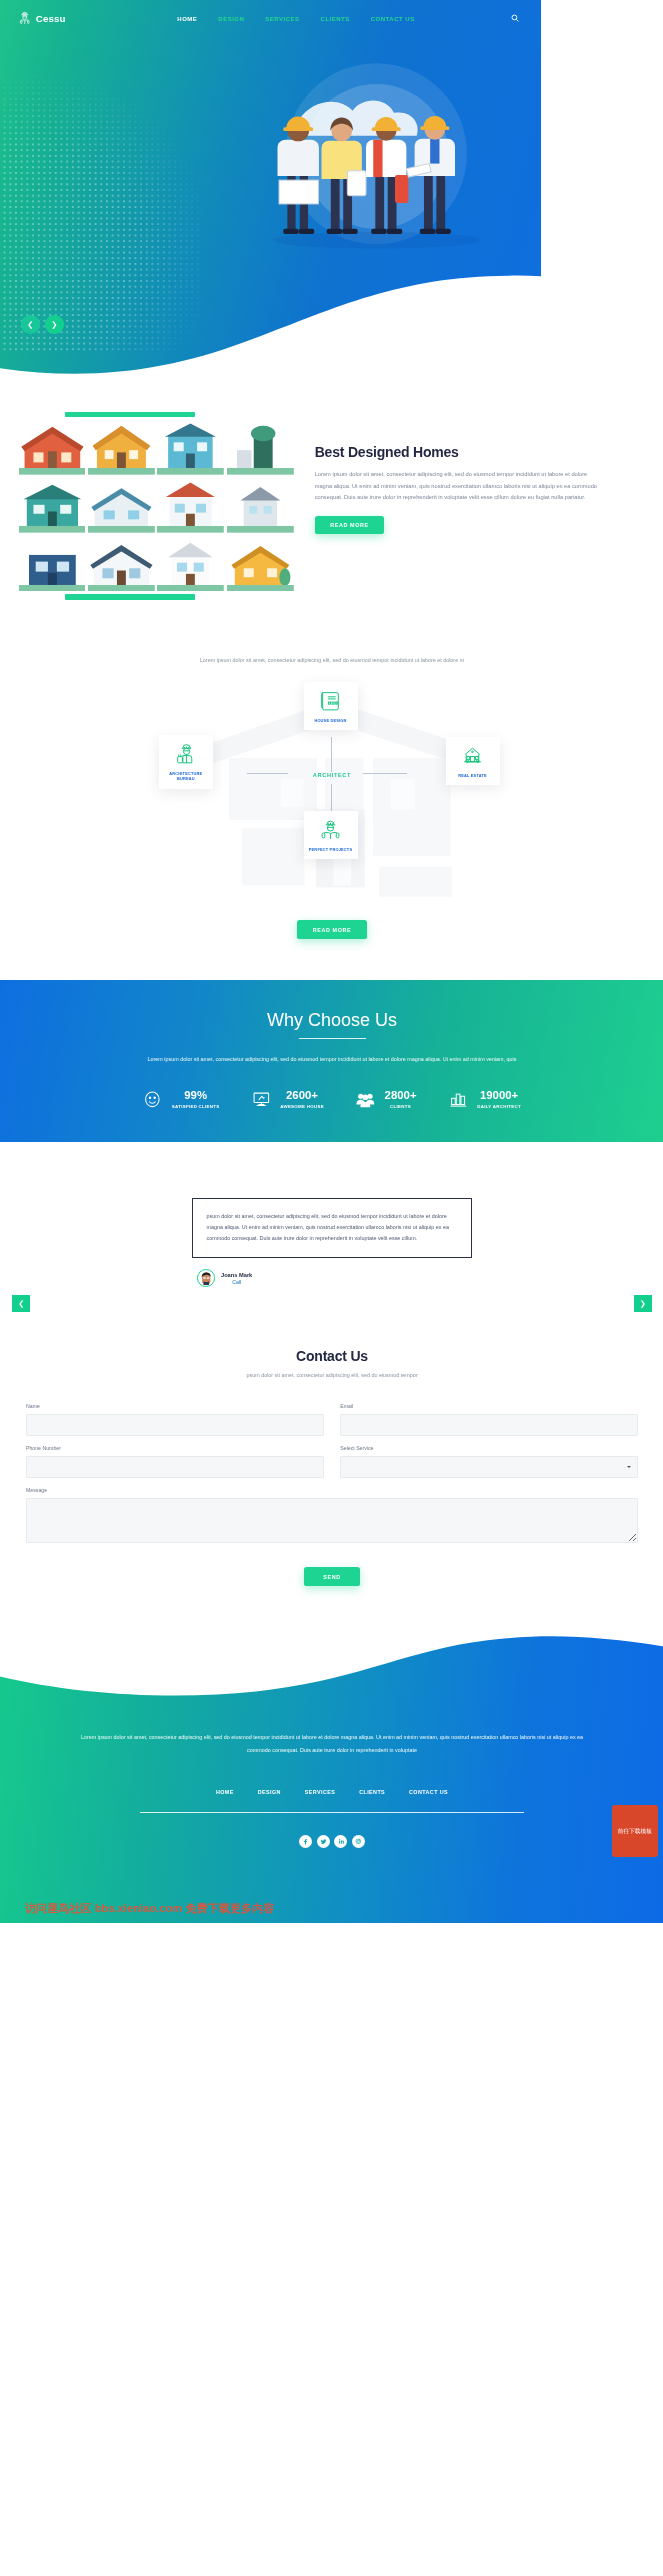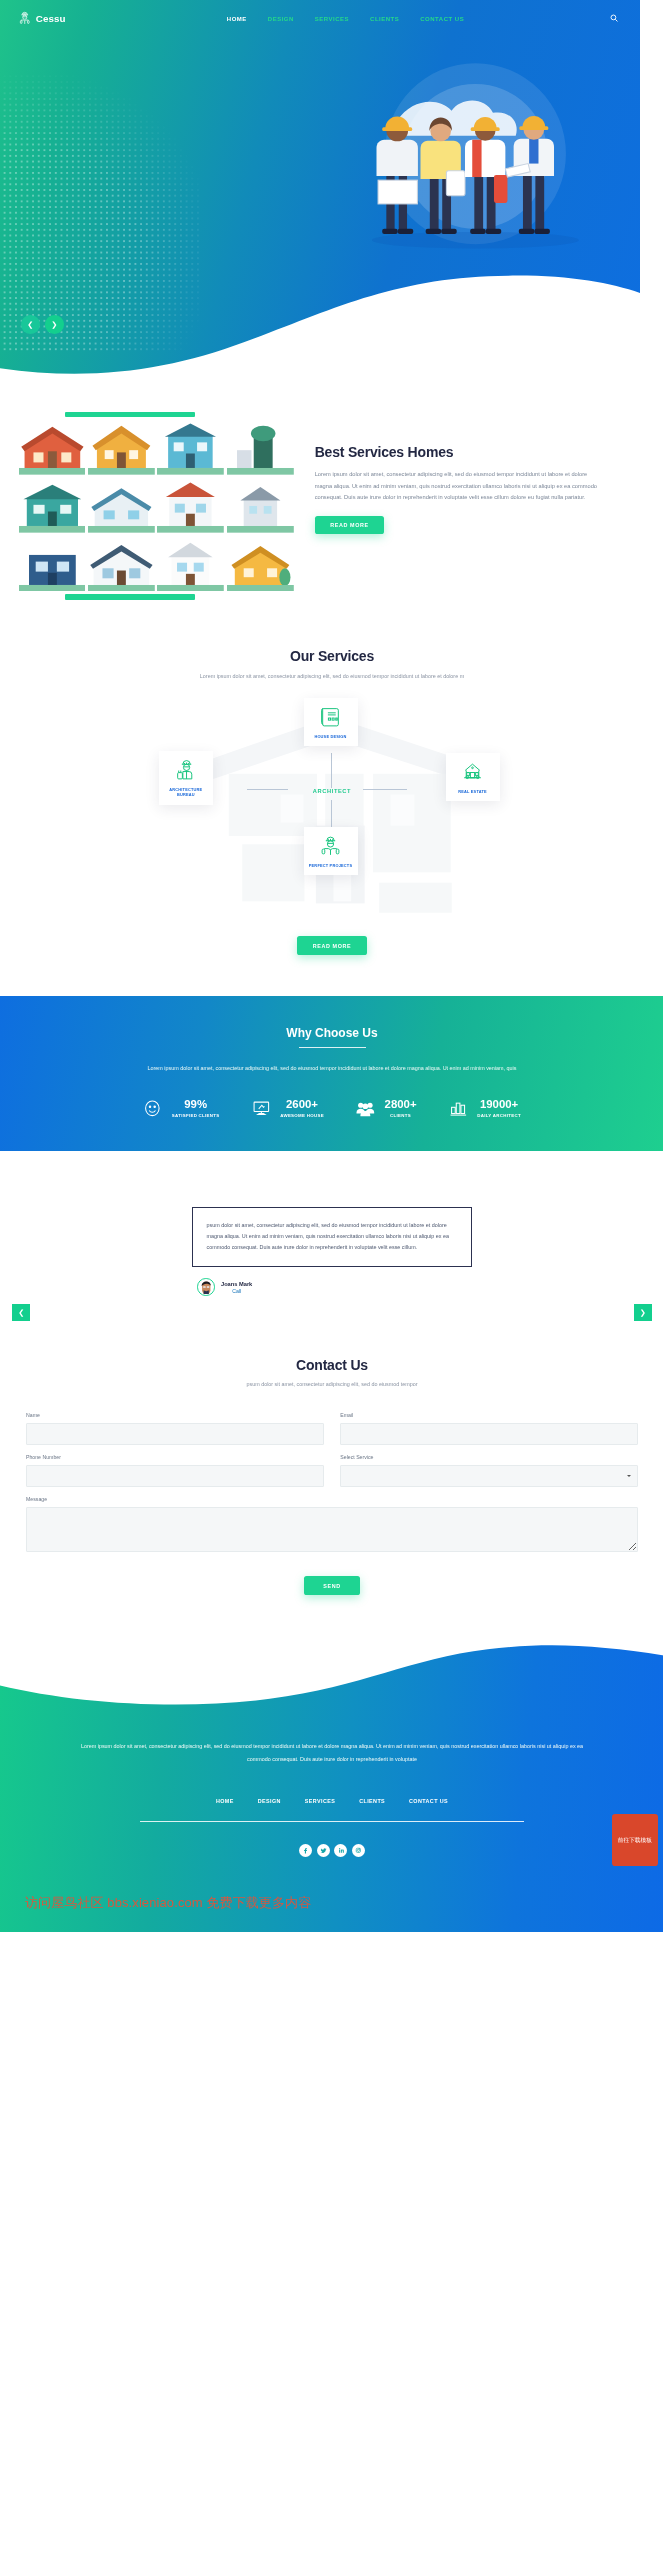--- a/index.html
+++ b/index.html
@@ -8,21 +8,21 @@
     font-family:"Liberation Sans", sans-serif;
     background:#ffffff;
     color:#232843;
     overflow-x:hidden;
   }
   .wrap { position:relative; width:664px; }
 
   
   .hero {
     position:relative;
-    width:640px;
+    width:541px;
     height:386px;
     background:linear-gradient(105deg,#1fc38a 0%,#16b192 12%,#118bb9 40%,#0f72cf 62%,#0e6ee0 100%);
     overflow:hidden;
   }
   .hero-dots {
     position:absolute; left:-21px; top:62px; width:223px; height:290px;
     background-image:radial-gradient(rgba(255,255,255,.40) 0.7px, transparent 0.8px);
     background-size:5.7px 5.7px;
     -webkit-mask-image:radial-gradient(circle at 25% 65%, #000 0%, #000 40%, transparent 72%);
     mask-image:radial-gradient(circle at 25% 65%, #000 0%, #000 40%, transparent 72%);
@@ -142,21 +142,21 @@
     position:absolute; left:50%; top:92px; transform:translateX(-50%);
     font-size:5.7px; font-weight:bold; color:#1ec98d; letter-spacing:0.6px;
   }
   .svc-line { position:absolute; background:#b9c6d6; }
 
   
   .why {
     background:linear-gradient(100deg,#0e6ee0 0%,#1287c8 30%,#16b197 65%,#1ecf8f 100%);
     padding:30px 0 33px; text-align:center; color:#fff;
   }
-  .why-title { font-size:12px; font-weight:bold; }
+  .why-title { font-size:18px; font-weight:normal; }
   .why-rule { width:67px; height:0.8px; background:#fff; margin:7.3px auto 0; opacity:.85; }
   .why-sub {
     font-size:5.4px; line-height:2.3; margin:14.5px auto 0; width:446px; color:#eefaf6;
   }
   .stats { display:flex; justify-content:center; gap:32px; margin-top:24px; }
   .stat { display:flex; align-items:center; gap:10px; }
   .stat-num { font-size:11.4px; font-weight:bold; line-height:1; }
   .stat-lbl { font-size:4.4px; font-weight:bold; letter-spacing:0.3px; margin-top:2.6px; }
 
   
@@ -242,22 +242,22 @@
   }
   .footer-rule {
     width:384px; height:0.5px; background:rgba(255,255,255,.85); margin:17.6px auto 0;
   }
   .socials { display:flex; justify-content:center; gap:4.7px; margin-top:22px; }
   .soc {
     width:13px; height:13px; border-radius:50%; background:#fff;
     display:flex; align-items:center; justify-content:center; cursor:pointer;
   }
   .watermark {
-    position:absolute; left:25px; bottom:20px; z-index:6;
-    font-size:13px; font-weight:normal; color:#e0543a; letter-spacing:0.1px;
+    position:absolute; left:25px; bottom:7px; z-index:6;
+    font-size:11px; font-weight:bold; color:#e0543a; letter-spacing:0.1px;
     opacity:.95; white-space:nowrap;
   }
   .dl-badge {
     position:absolute; right:6.2px; bottom:66px; z-index:7;
     background:#d9472b; color:#fff; width:46px; height:52px;
     border-radius:3.1px; display:flex; align-items:center; justify-content:center;
     font-size:5.7px; text-align:center; cursor:pointer; line-height:1.5;
   }
 </style>
 </head>
@@ -473,28 +473,27 @@
             <path d="M8 52 60 18l52 34-5 7-47-29-47 29z" fill="#cf8f22"></path>
             <rect x="30" y="58" width="18" height="16" fill="#fff3d8"></rect>
             <rect x="72" y="58" width="18" height="16" fill="#fff3d8"></rect>
             <ellipse cx="104" cy="74" rx="10" ry="16" fill="#4fae7c"></ellipse>
             <rect x="0" y="88" width="120" height="12" fill="#7fc7a4"></rect>
           </svg>
       </div>
     </div>
 
     <div class="homes-txt">
-      <h2 class="h2-dark">Best Services Homes</h2>
+      <h2 class="h2-dark">Best Designed Homes</h2>
       <p class="p-grey">Lorem ipsum dolor sit amet, consectetur adipiscing elit, sed do eiusmod tempor incididunt ut labore et dolore magna aliqua. Ut enim ad minim veniam, quis nostrud exercitation ullamco laboris nisi ut aliquip ex ea commodo consequat. Duis aute irure dolor in reprehenderit in voluptate velit esse cillum dolore eu fugiat nulla pariatur.</p>
       <button class="btn-green">READ MORE</button>
     </div>
   </section>
 
   <section class="services">
-    <h2 class="sec-title">Our Services</h2>
     <p class="sec-sub">Lorem ipsum dolor sit amet, consectetur adipiscing elit, sed do eiusmod tempor incididunt ut labore et dolore m</p>
 
     <div class="svc-stage">
       <svg class="svc-bg" viewBox="0 0 700 440">
         <path d="M120 120 350 40 590 120 590 160 350 82 120 160Z" fill="#f4f6f8"></path>
         <rect x="150" y="150" width="170" height="120" fill="#f6f8f9"></rect>
         <rect x="336" y="150" width="74" height="150" fill="#f6f8f9"></rect>
         <rect x="428" y="150" width="150" height="190" fill="#f6f8f9"></rect>
         <rect x="176" y="286" width="120" height="110" fill="#f6f8f9"></rect>
         <rect x="318" y="250" width="94" height="150" fill="#f3f5f7"></rect>

